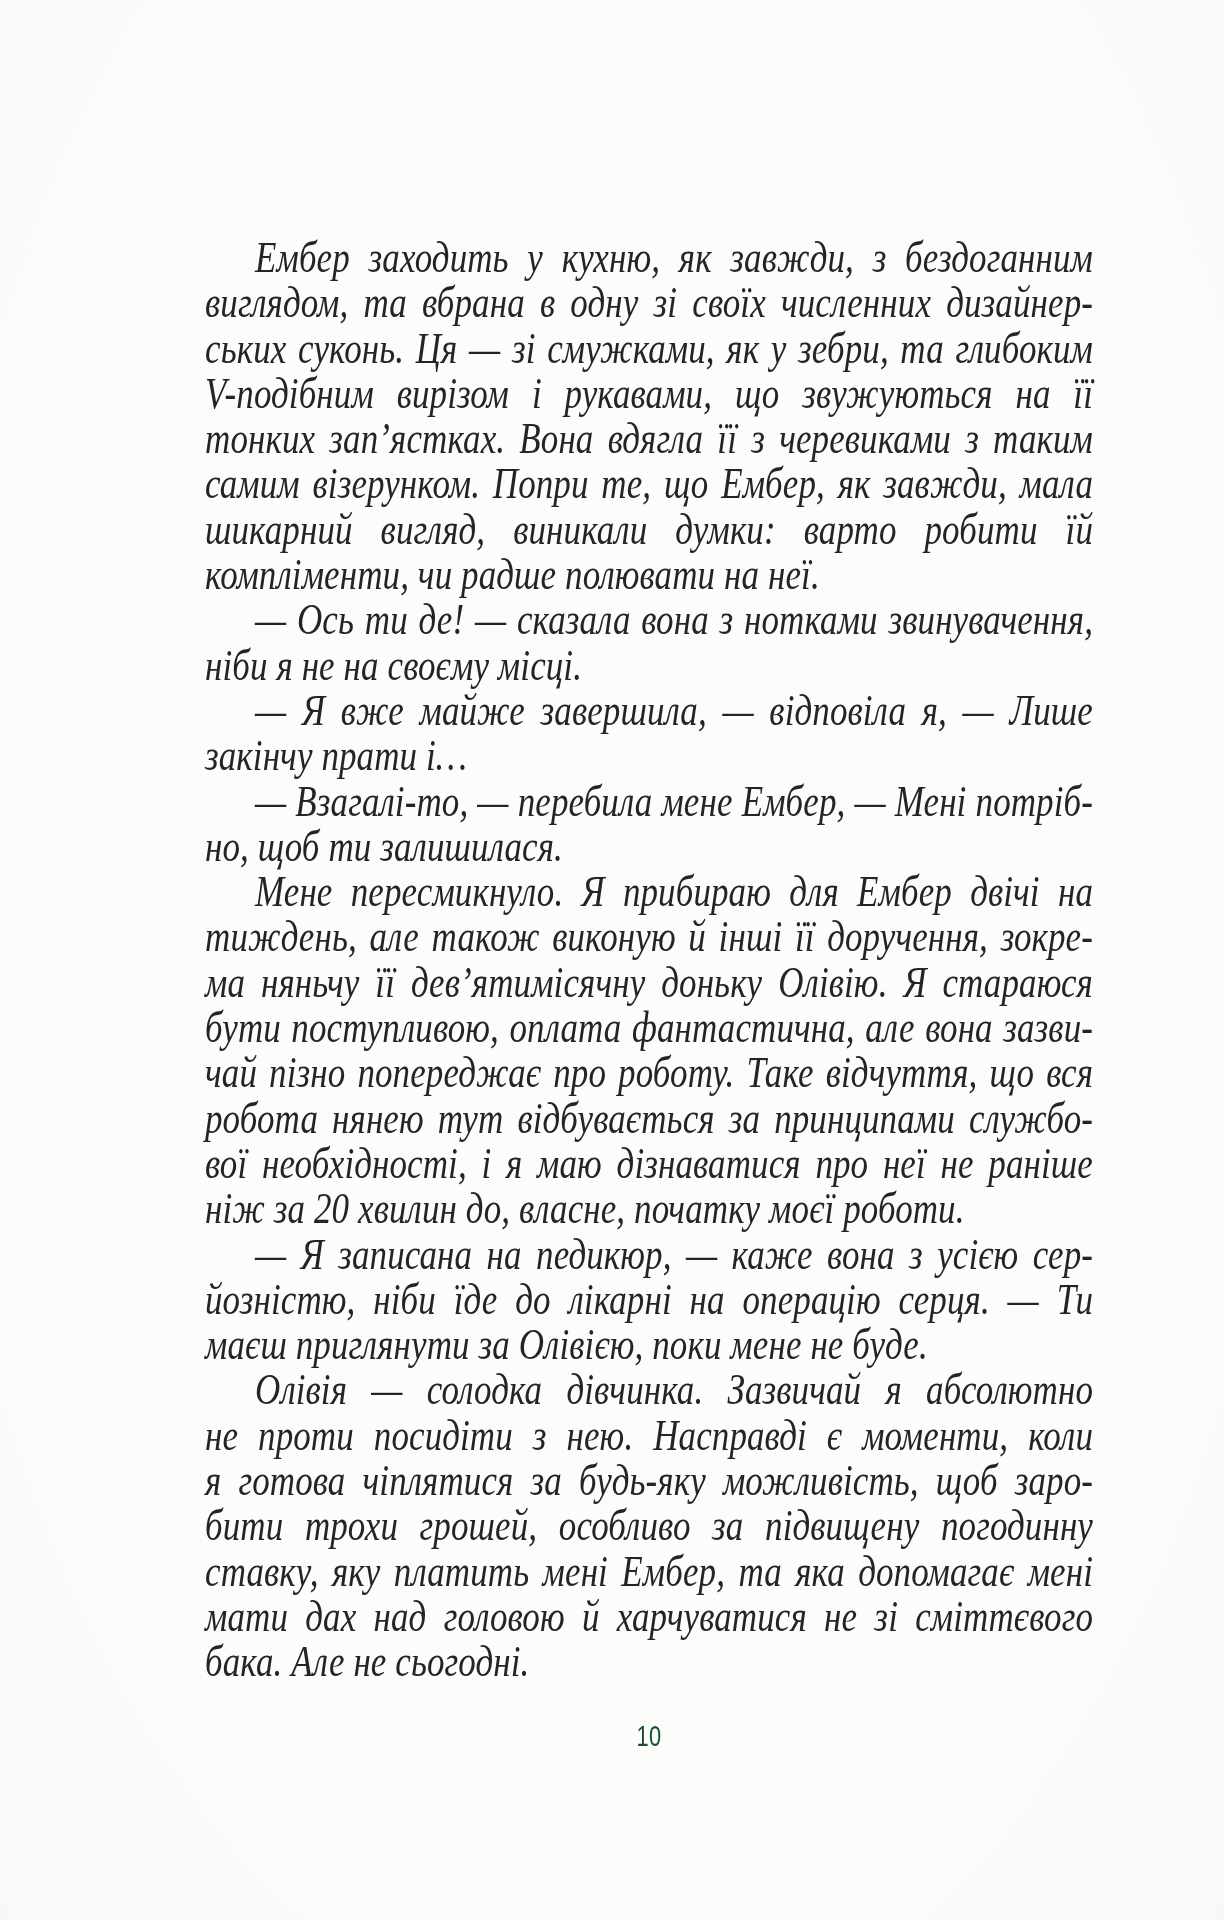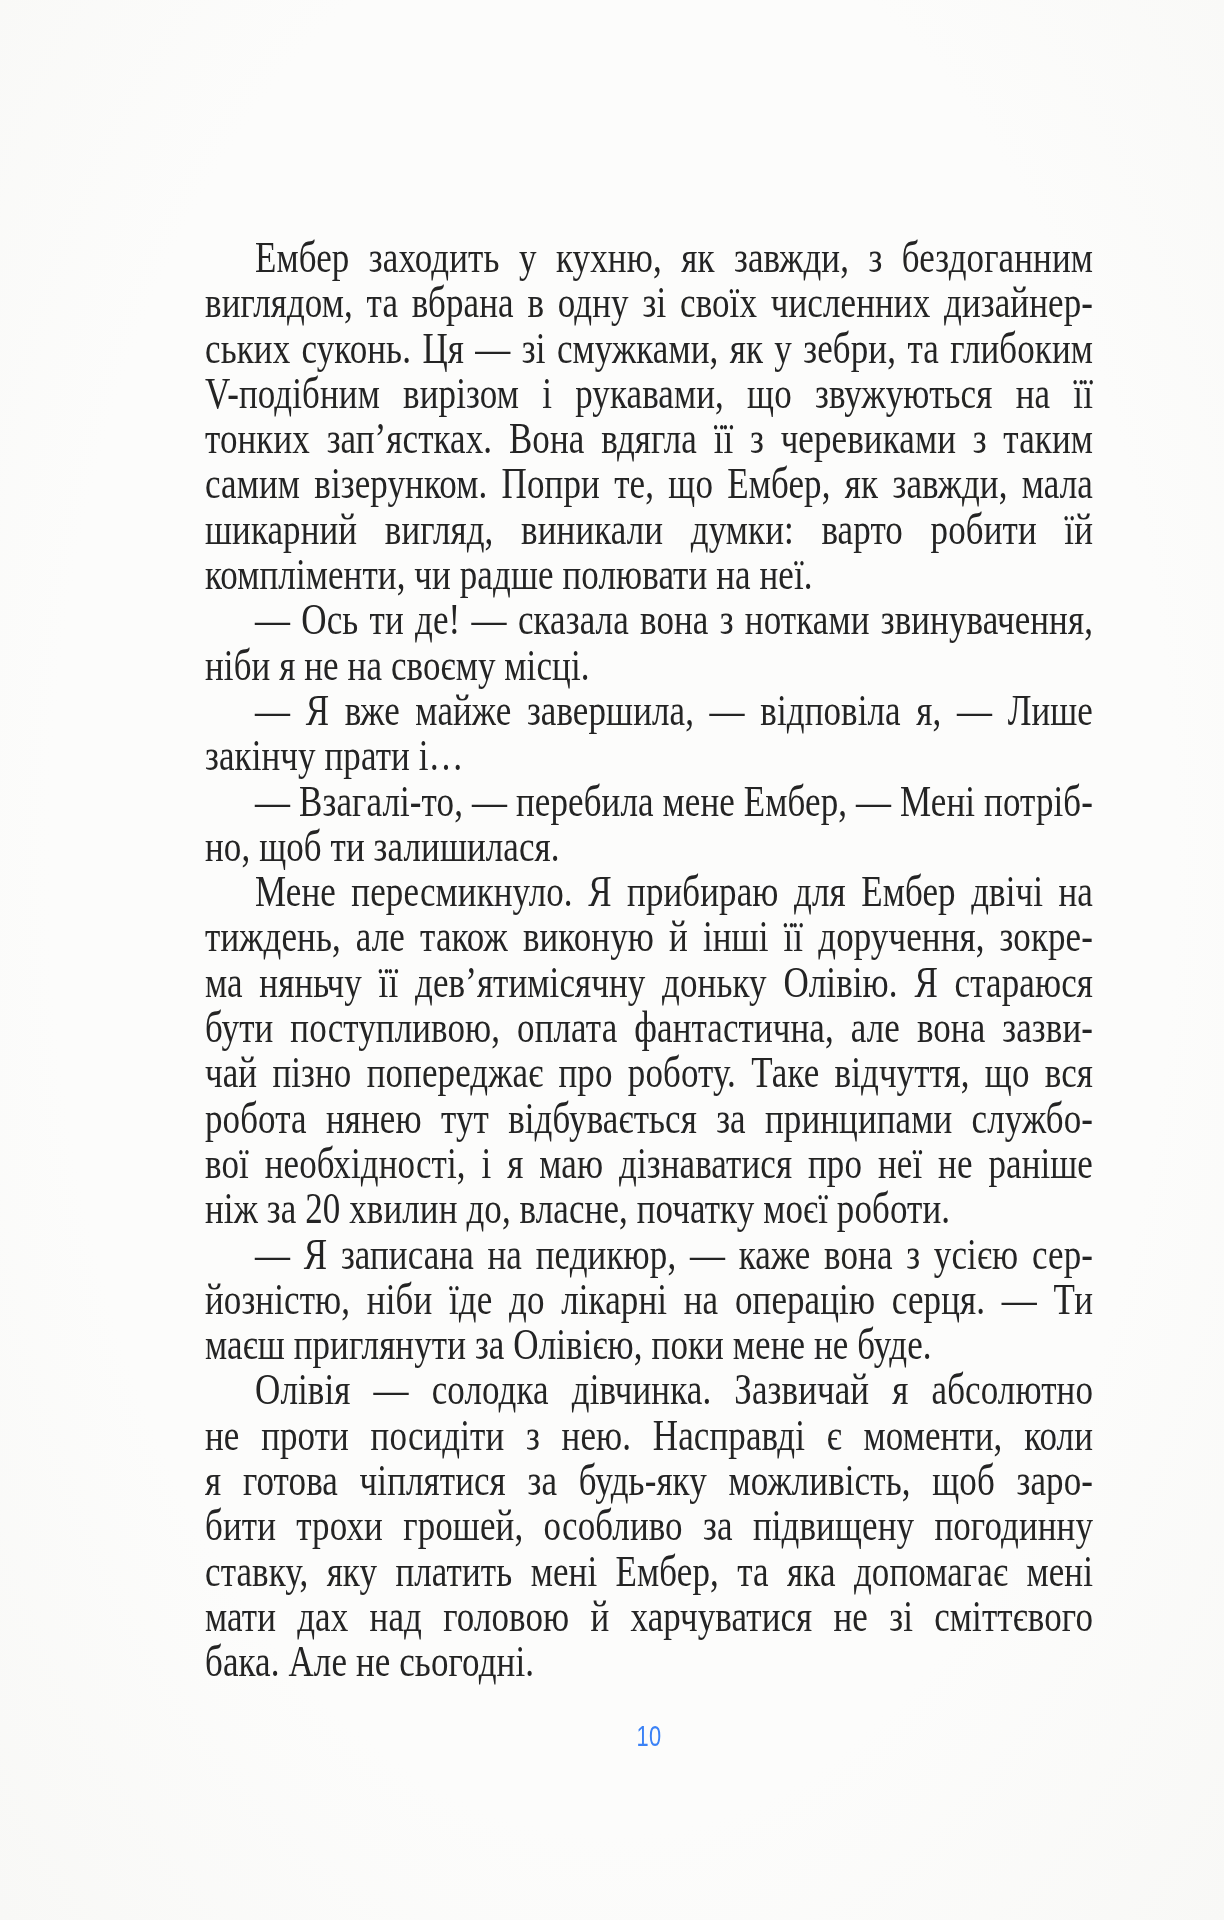--- a/index.html
+++ b/index.html
@@ -17,20 +17,21 @@
   }
   .page {
     position: absolute;
     inset: 0;
   }
   .text-block {
     position: absolute;
     left: 205px;
     top: 235px;
     width: 888px;
+    font-style: italic;
   }
   .line {
     margin: 0;
     padding: 0;
     height: 45.3px;
     line-height: 45.3px;
     font-size: 35px;
     letter-spacing: 0.1px;
     text-align: justify;
     text-align-last: justify;
@@ -46,21 +47,21 @@
   }
   .page-number {
     position: absolute;
     left: 205px;
     top: 1721px;
     width: 888px;
     text-align: center;
     font-family: "Liberation Sans", sans-serif;
     font-size: 28px;
     font-weight: 400;
-    color: #3b82f6;
+    color: #14532d;
   }
   .page-number .num {
     display: inline-block;
     transform: scaleX(0.78) scaleY(1.05);
     transform-origin: 50% 50%;
     letter-spacing: 0.5px;
   }
 </style>
 </head>
 <body>

